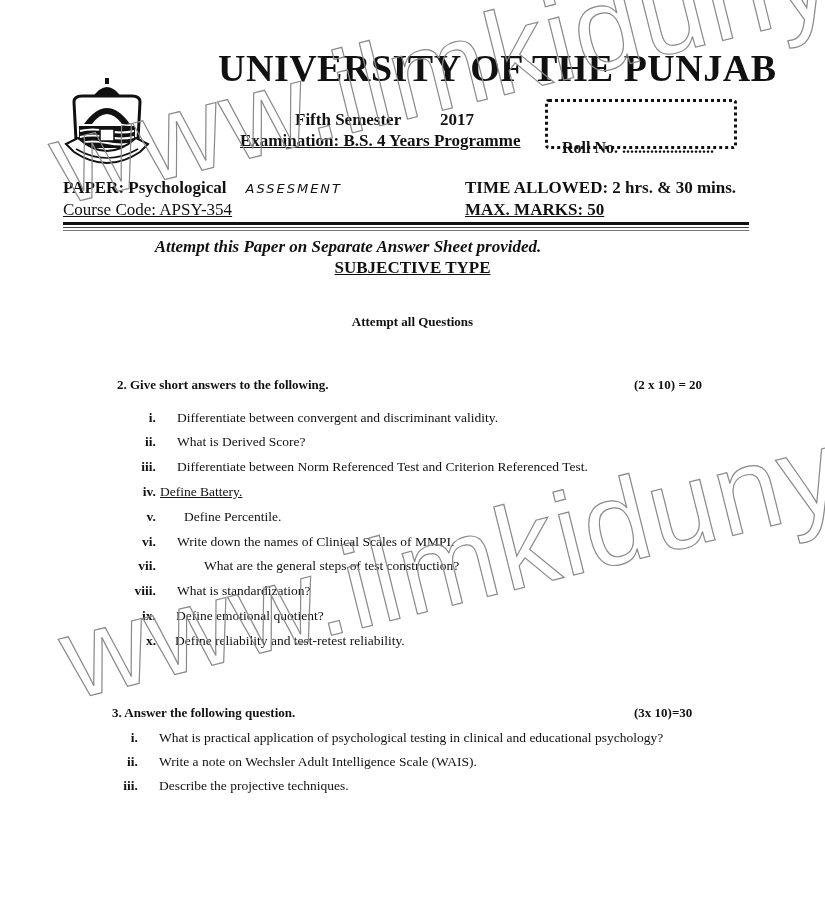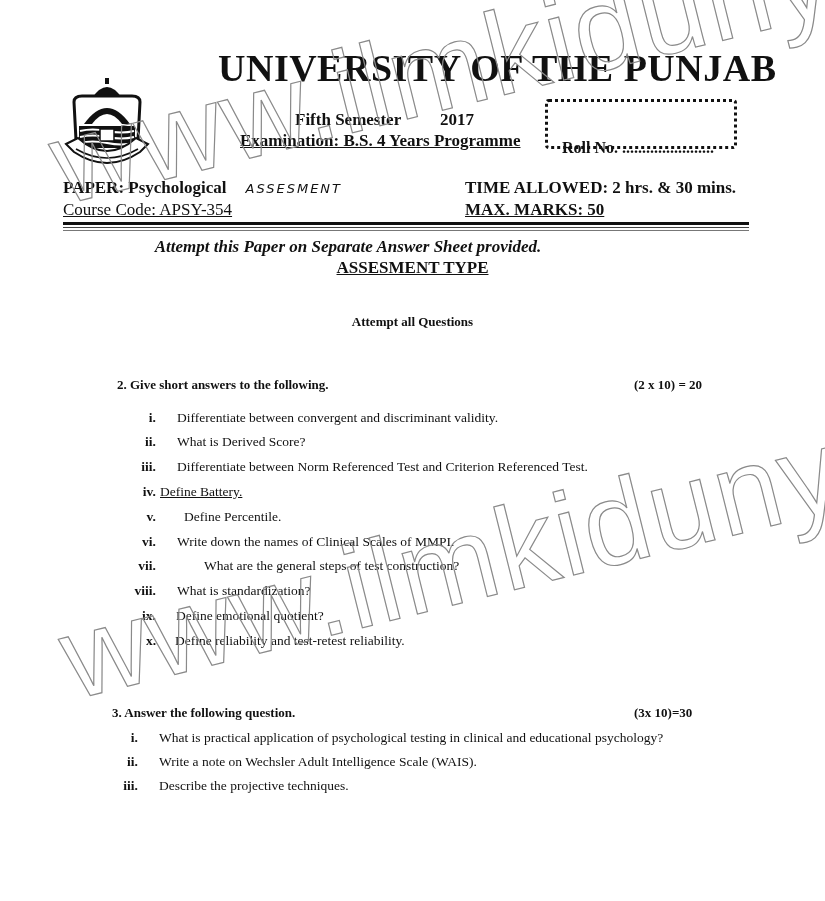--- a/index.html
+++ b/index.html
@@ -186,21 +186,21 @@
 </div>
 <div class="abs course-line">Course Code: APSY-354</div>
 <div class="abs time-line">TIME ALLOWED: 2 hrs. &amp; 30 mins.</div>
 <div class="abs marks-line">MAX. MARKS: 50</div>
 
 <div class="abs rule-thick"></div>
 <div class="abs rule-thin"></div>
 <div class="abs rule-thin2"></div>
 
 <div class="abs attempt-sheet">Attempt this Paper on Separate Answer Sheet provided.</div>
-<div class="abs subjective">ASSESMENT TYPE</div>
+<div class="abs subjective">SUBJECTIVE TYPE</div>
 <div class="abs attempt-all">Attempt all Questions</div>
 
 <div class="abs q-head" style="left:117px; top:377px;">2. Give short answers to the following.</div>
 <div class="abs q-marks" style="left:634px; top:377px;">(2 x 10) = 20</div>
 
 <div class="item" style="left:126px; top:410px;">
   <span class="num">i.</span>
   <span class="txt" style="left:51px;">Differentiate between convergent and discriminant validity.</span>
 </div>
 <div class="item" style="left:126px; top:434px;">

